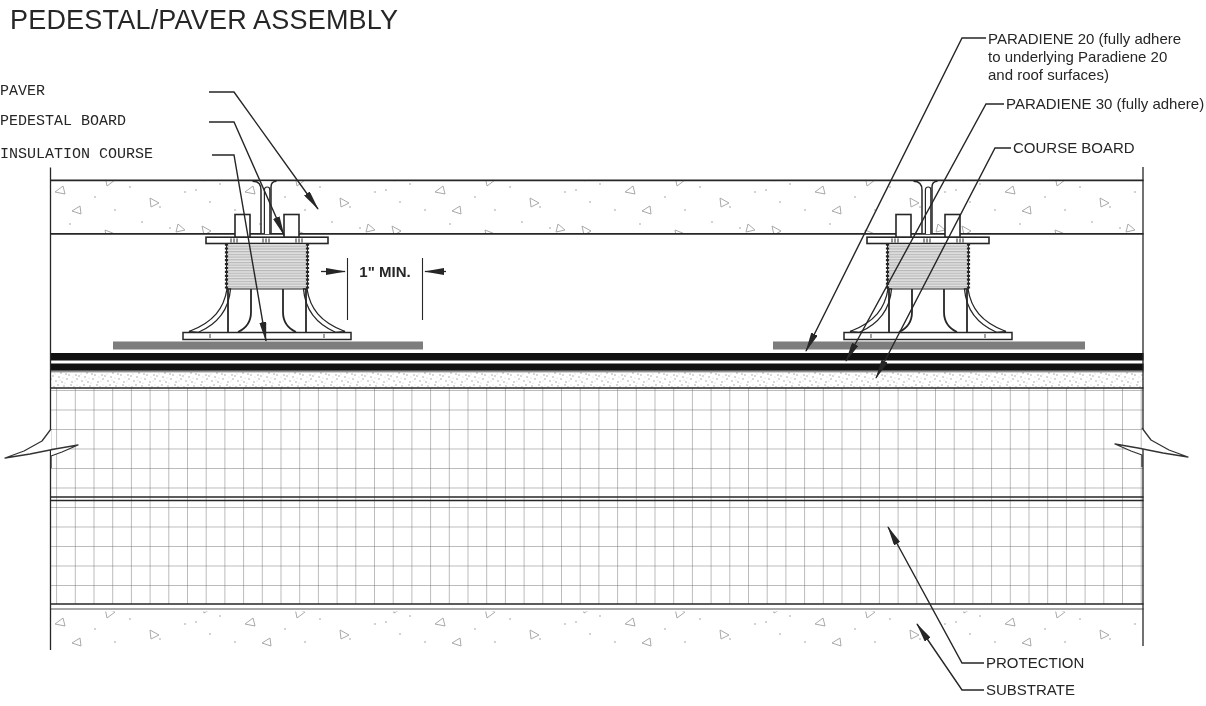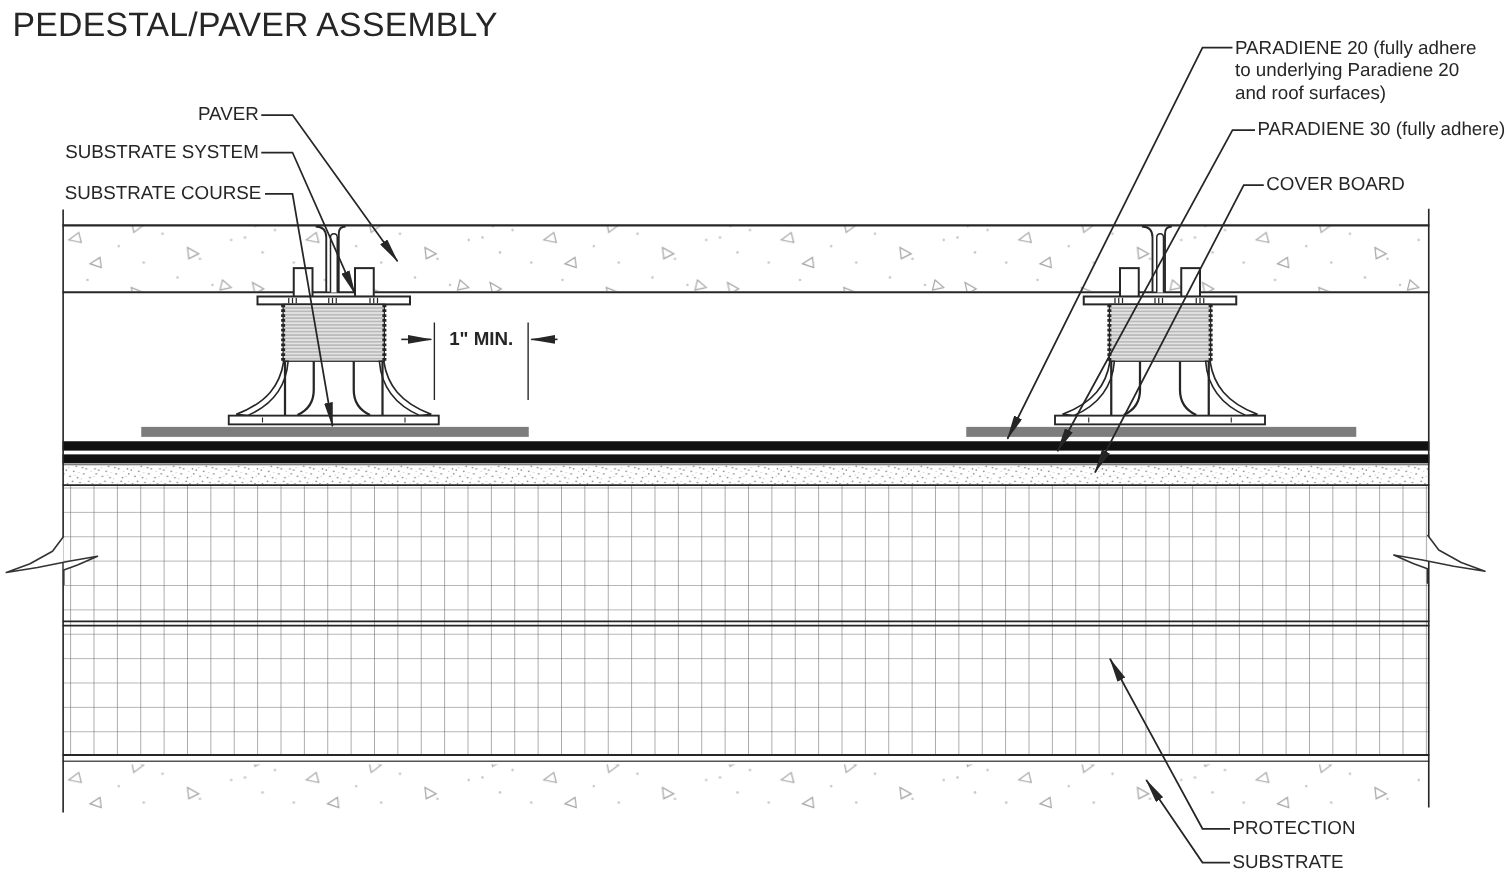--- a/index.html
+++ b/index.html
@@ -3,21 +3,21 @@
 <meta charset="utf-8">
 <style>
   html,body{margin:0;padding:0;background:#fff;}
   #stage{position:relative;width:1206px;height:706px;background:#fff;overflow:hidden;
          font-family:"Liberation Sans", sans-serif;color:#222;}
   #drawing{position:absolute;left:0;top:0;}
   .txt{position:absolute;white-space:nowrap;color:#262626;}
   .title{left:10px;top:5px;font-size:27px;letter-spacing:.2px;}
   .subtitle{left:12px;top:34px;font-size:18.5px;}
   .lbl{font-size:15px;line-height:15px;}
-  .lbl-r{text-align:right;left:0;}
+  .lbl-r{left:0;font-family:Liberation Mono, monospace;}
   .lbl-paver{width:207px;top:84px;}
   .lbl-pedestal{width:207px;top:114px;}
   .lbl-protection{width:209px;top:147px;}
   .lbl-para1{left:988px;top:30px;line-height:18px;white-space:normal;width:230px;}
   .lbl-para2{left:1006px;top:96px;}
   .lbl-cover{left:1013px;top:140px;}
   .lbl-insulation{left:986px;top:655px;}
   .lbl-substrate{left:986px;top:682px;text-align:right;}
   .dim-text{left:347px;top:263px;width:76px;text-align:center;font-size:15px;font-weight:bold;}
 </style>
@@ -199,27 +199,27 @@
       <path d="M1004 104 L986 104 L846 361" marker-end="url(#arrow)"></path>
       <path d="M1011 148 L995 148 L876 378" marker-end="url(#arrow)"></path>
       <path d="M984 663 L962 663 L888 527" marker-end="url(#arrow)"></path>
       <path d="M984 690 L962 690 L917 624" marker-end="url(#arrow)"></path>
     </g>
   </svg>
 
   <div class="txt title">PEDESTAL/PAVER ASSEMBLY</div>
 
   <div class="txt lbl lbl-r lbl-paver">PAVER</div>
-  <div class="txt lbl lbl-r lbl-pedestal">SUBSTRATE SYSTEM</div>
-  <div class="txt lbl lbl-r lbl-protection">SUBSTRATE COURSE</div>
+  <div class="txt lbl lbl-r lbl-pedestal">PEDESTAL BOARD</div>
+  <div class="txt lbl lbl-r lbl-protection">INSULATION COURSE</div>
 
   <div class="txt lbl lbl-para1">
     <div>PARADIENE 20 (fully adhere</div>
     <div>to underlying Paradiene 20</div>
     <div>and roof surfaces)</div>
   </div>
   <div class="txt lbl lbl-para2">PARADIENE 30 (fully adhere)</div>
-  <div class="txt lbl lbl-cover">COVER BOARD</div>
+  <div class="txt lbl lbl-cover">COURSE BOARD</div>
   <div class="txt lbl lbl-insulation">PROTECTION</div>
   <div class="txt lbl lbl-substrate">SUBSTRATE</div>
 
   <div class="txt dim-text">1" MIN.</div>
 </div>
 
 </body></html>

